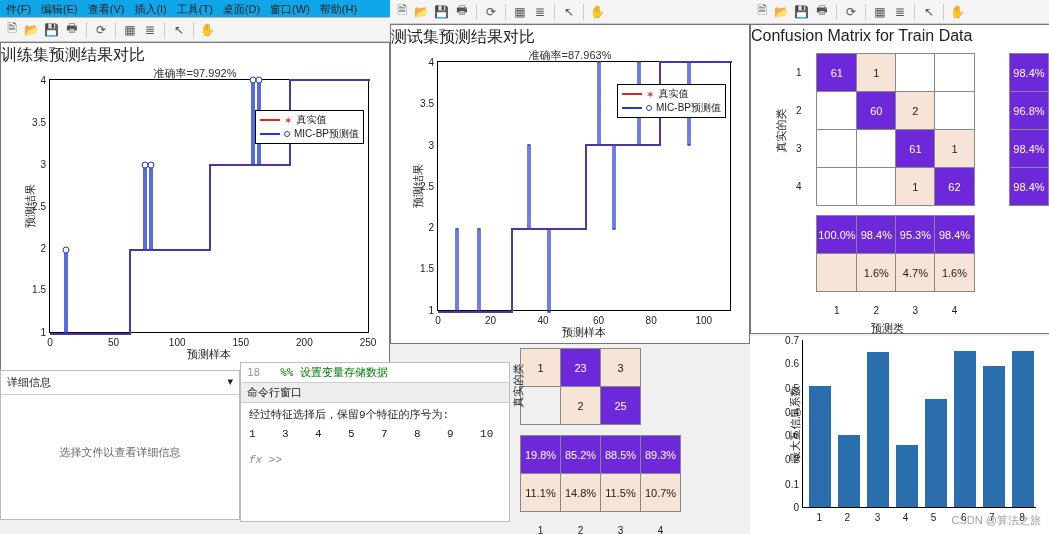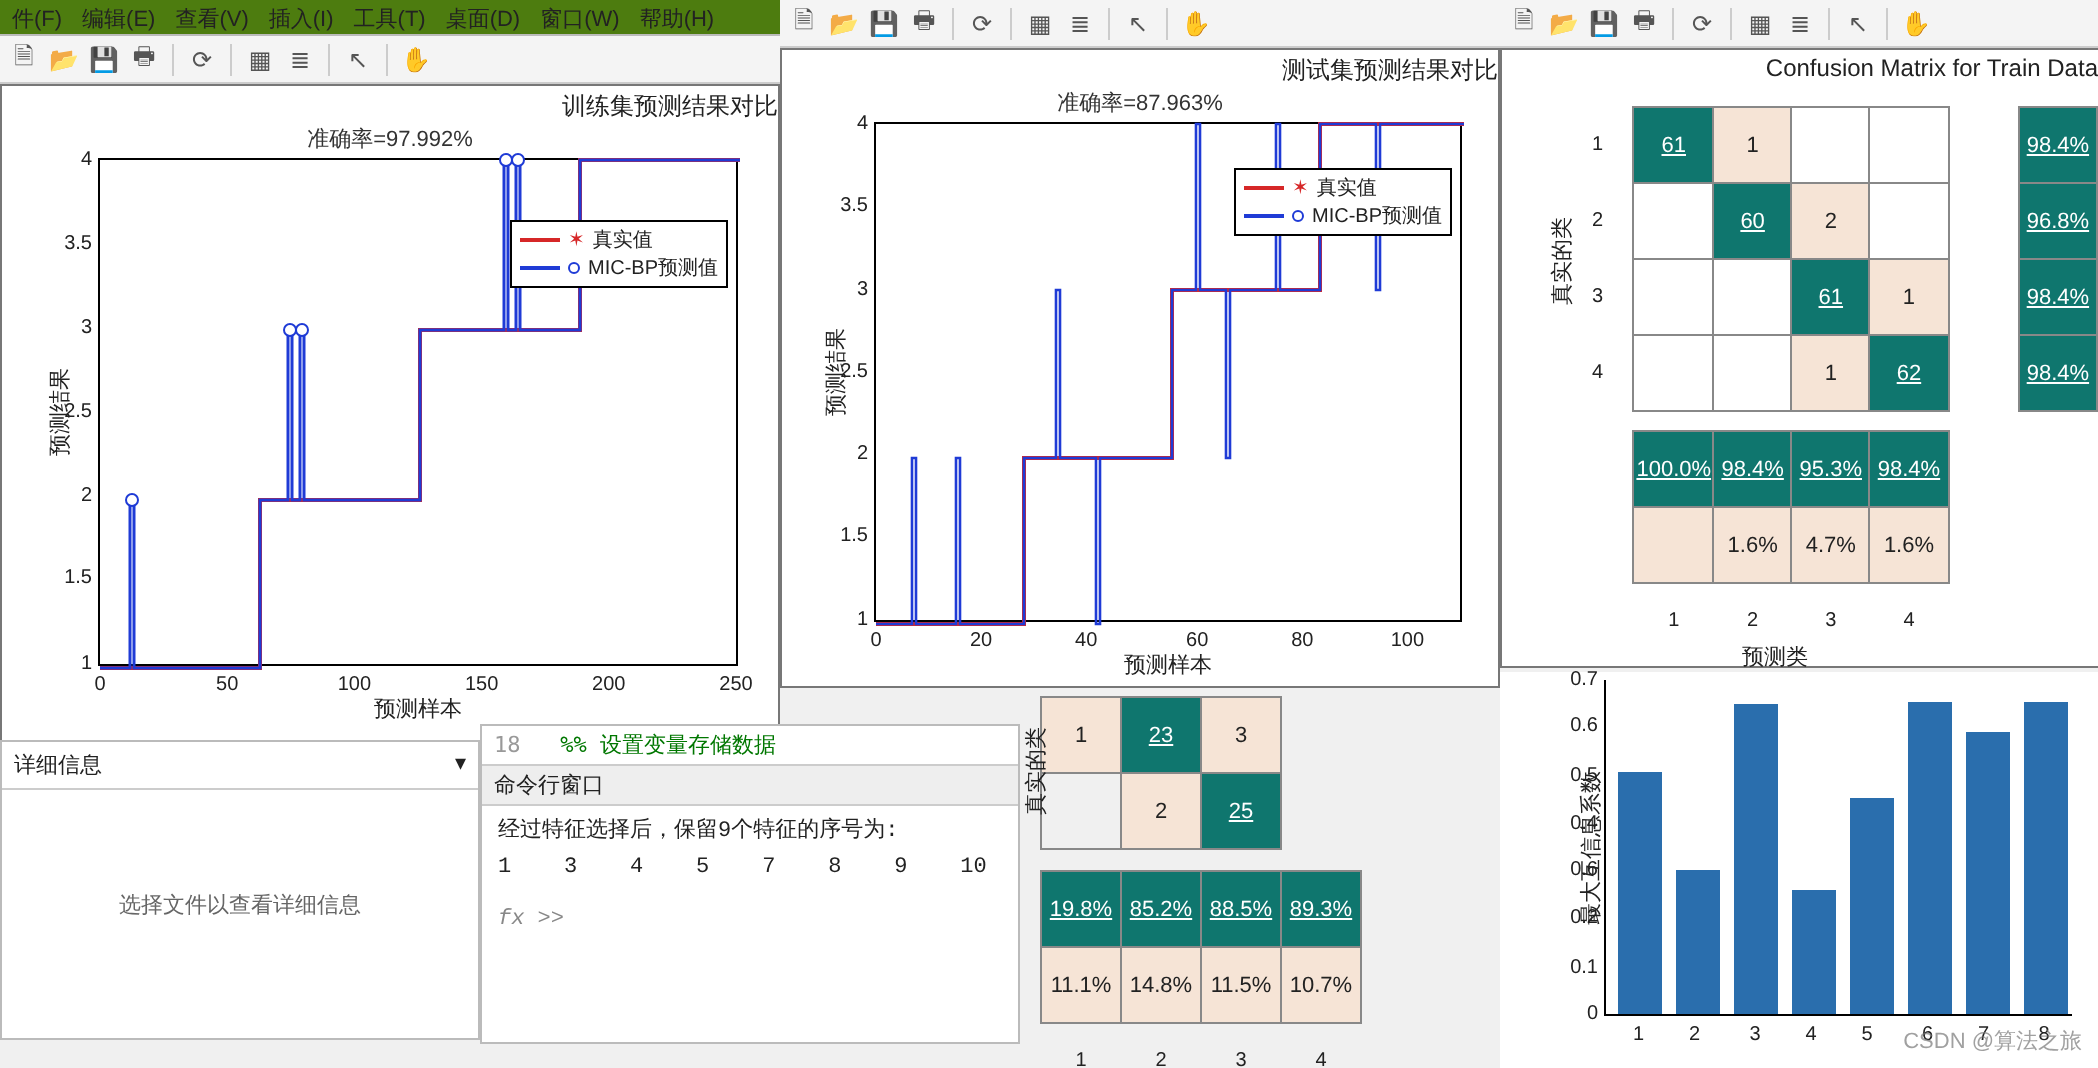--- a/index.html
+++ b/index.html
@@ -1,38 +1,38 @@
 <!DOCTYPE html>
 <html><head>
 <meta charset="utf-8">
 <style>
   *{box-sizing:border-box;}
   body{margin:0;font-family:"Microsoft YaHei",Arial,sans-serif;font-size:11px;background:#f0f0f0;color:#222;width:1049px;height:534px;overflow:hidden;position:relative;}
-  .menubar{position:absolute;left:0;top:0;height:18px;display:flex;gap:10px;padding:2px 6px;background:#4d7c0f;font-size:11px;border-bottom:1px solid #bbb;width:390px;}
+  .menubar{position:absolute;left:0;top:0;height:18px;display:flex;gap:10px;padding:2px 6px;background:#0ea5e9;font-size:11px;border-bottom:1px solid #bbb;width:390px;}
   .menubar span{cursor:default;}
   .toolbar{position:absolute;height:24px;display:flex;align-items:center;gap:4px;background:#f4f4f4;padding:2px 4px;border-bottom:1px solid #ccc;}
   .tb-ico{width:16px;height:16px;display:inline-flex;align-items:center;justify-content:center;font-size:12px;color:#555;}
   .sep{width:1px;height:16px;background:#ccc;margin:0 2px;}
   .figpanel{position:absolute;background:#fff;border:1px solid #777;}
-  .chart-title{text-align:right;font-size:12px;margin-top:2px;}
+  .chart-title{text-align:left;font-size:16px;margin-top:2px;}
   .chart-sub{text-align:center;font-size:11px;color:#333;}
   .axes{position:relative;border:1px solid #000;}
   .y-tick{position:absolute;left:-28px;width:24px;text-align:right;font-size:10px;transform:translateY(-50%);}
   .x-tick{position:absolute;bottom:-16px;font-size:10px;transform:translateX(-50%);}
   .ylabel{position:absolute;left:-42px;top:50%;transform:translateY(-50%) rotate(-90deg);font-size:11px;white-space:nowrap;}
   .xlabel{position:absolute;left:50%;bottom:-30px;transform:translateX(-50%);font-size:11px;white-space:nowrap;}
   .legend{position:absolute;background:#fff;border:1px solid #000;font-size:10px;padding:2px 4px;}
   .leg-row{display:flex;align-items:center;gap:4px;}
   .leg-line{width:20px;height:0;border-top:2px solid;}
   .leg-mark{width:6px;height:6px;border-radius:50%;display:inline-block;border:1px solid;}
   svg{position:absolute;left:0;top:0;overflow:visible;}
   .cm{position:absolute;}
   .cm table{border-collapse:collapse;}
   .cm td{width:40px;height:38px;border:1px solid #888;text-align:center;font-size:11px;vertical-align:middle;padding:0;}
-  .cm .blue{background:#0f766e;color:#fff;text-decoration:underline;}
+  .cm .blue{background:#6d28d9;color:#fff;}
   .cm .pink{background:#f6e4d6;}
   .cm .axis-lbl{border:none;font-size:10px;}
   .bars{position:absolute;}
   .bar{position:absolute;background:#2a6ead;bottom:0;}
   .detail{position:absolute;background:#fff;border:1px solid #bbb;}
   .watermark{position:absolute;font-size:11px;color:rgba(120,120,120,.7);}
 </style>
 </head>
 <body>
 

